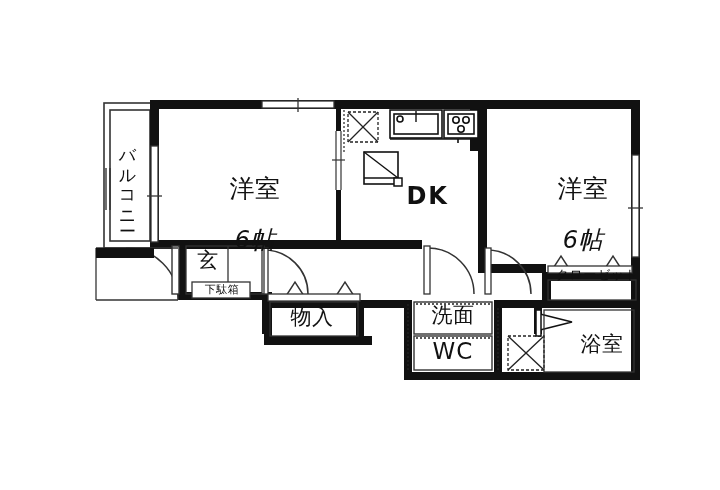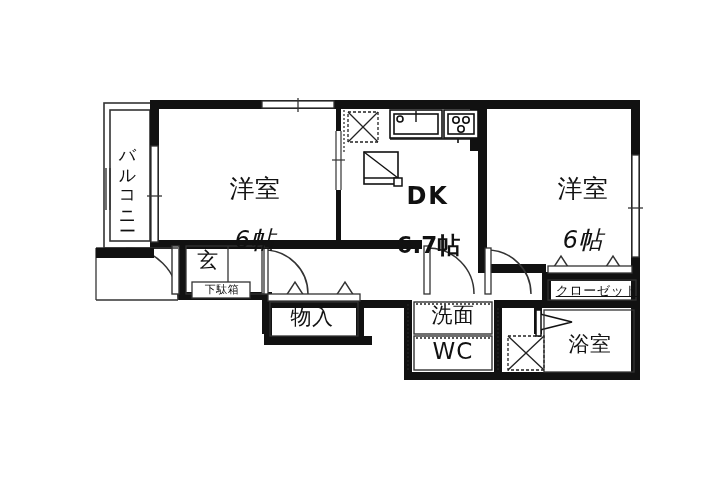--- a/index.html
+++ b/index.html
@@ -280,35 +280,34 @@
 
   <div class="lbl lbl-vert" style="left:112px; top:110px; height:140px; width:24px;">バルコニー</div>
 
   <div class="lbl lbl-room" style="left:188px; top:150px; width:100px;">
     <span>洋室</span><br>
     <span class="sz">6帖</span>
   </div>
 
   <div class="lbl lbl-dk" style="left:355px; top:160px; width:104px;">
     <span>DK</span><br>
-    <span class="sz">6.7帖</span>
   </div>
 
   <div class="lbl lbl-room" style="left:516px; top:150px; width:100px;">
     <span>洋室</span><br>
     <span class="sz">6帖</span>
   </div>
 
   <div class="lbl lbl-mid" style="left:190px; top:250px; width:36px;">玄</div>
 
   <div class="lbl lbl-tiny" style="left:192px; top:284px; width:60px;">下駄箱</div>
 
   <div class="lbl lbl-mid" style="left:272px; top:307px; width:80px;">物入</div>
 
   <div class="lbl lbl-mid" style="left:418px; top:305px; width:70px;">洗面</div>
 
   <div class="lbl lbl-wc" style="left:416px; top:340px; width:74px;">WC</div>
 
-  <div class="lbl lbl-mid" style="left:558px; top:334px; width:64px;">浴室</div>
-
-  <div class="lbl lbl-tiny" style="left:550px; top:284px; width:94px; font-size:13px;text-decoration:underline;">クローゼット</div>
+  <div class="lbl lbl-mid" style="left:570px; top:334px; width:64px;">浴室</div>
+
+  <div class="lbl lbl-tiny" style="left:550px; top:268px; width:94px; font-size:13px;">クローゼット</div>
 
 </div>
 
 </body></html>

